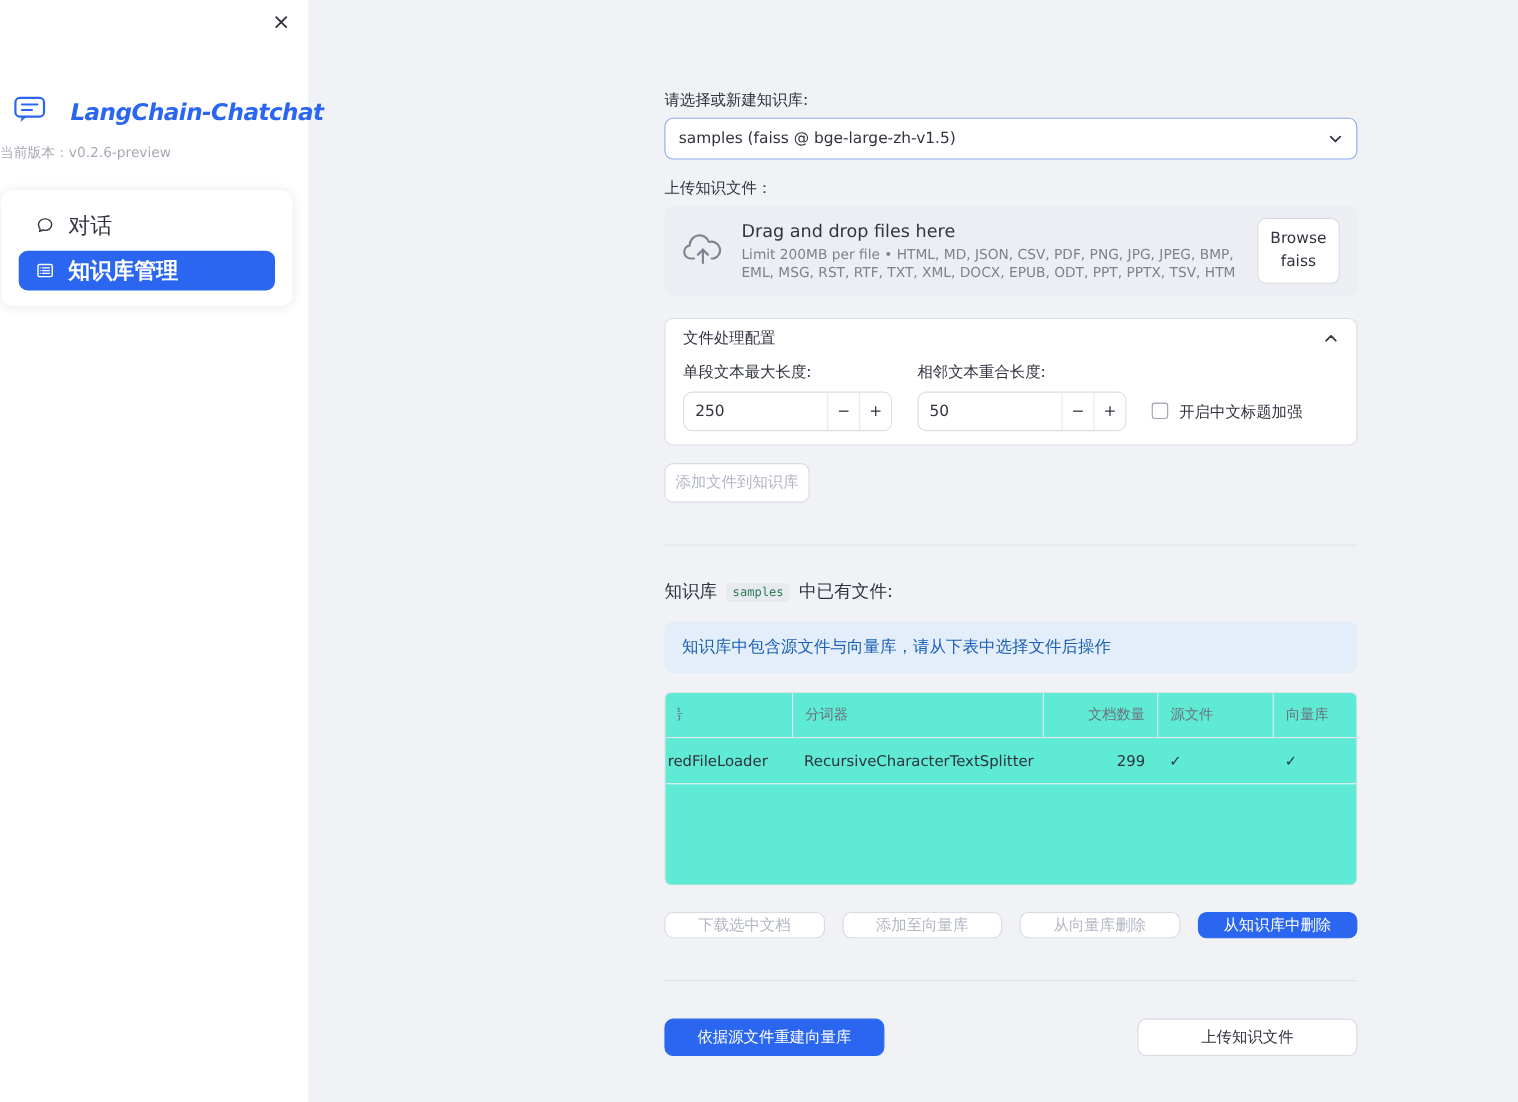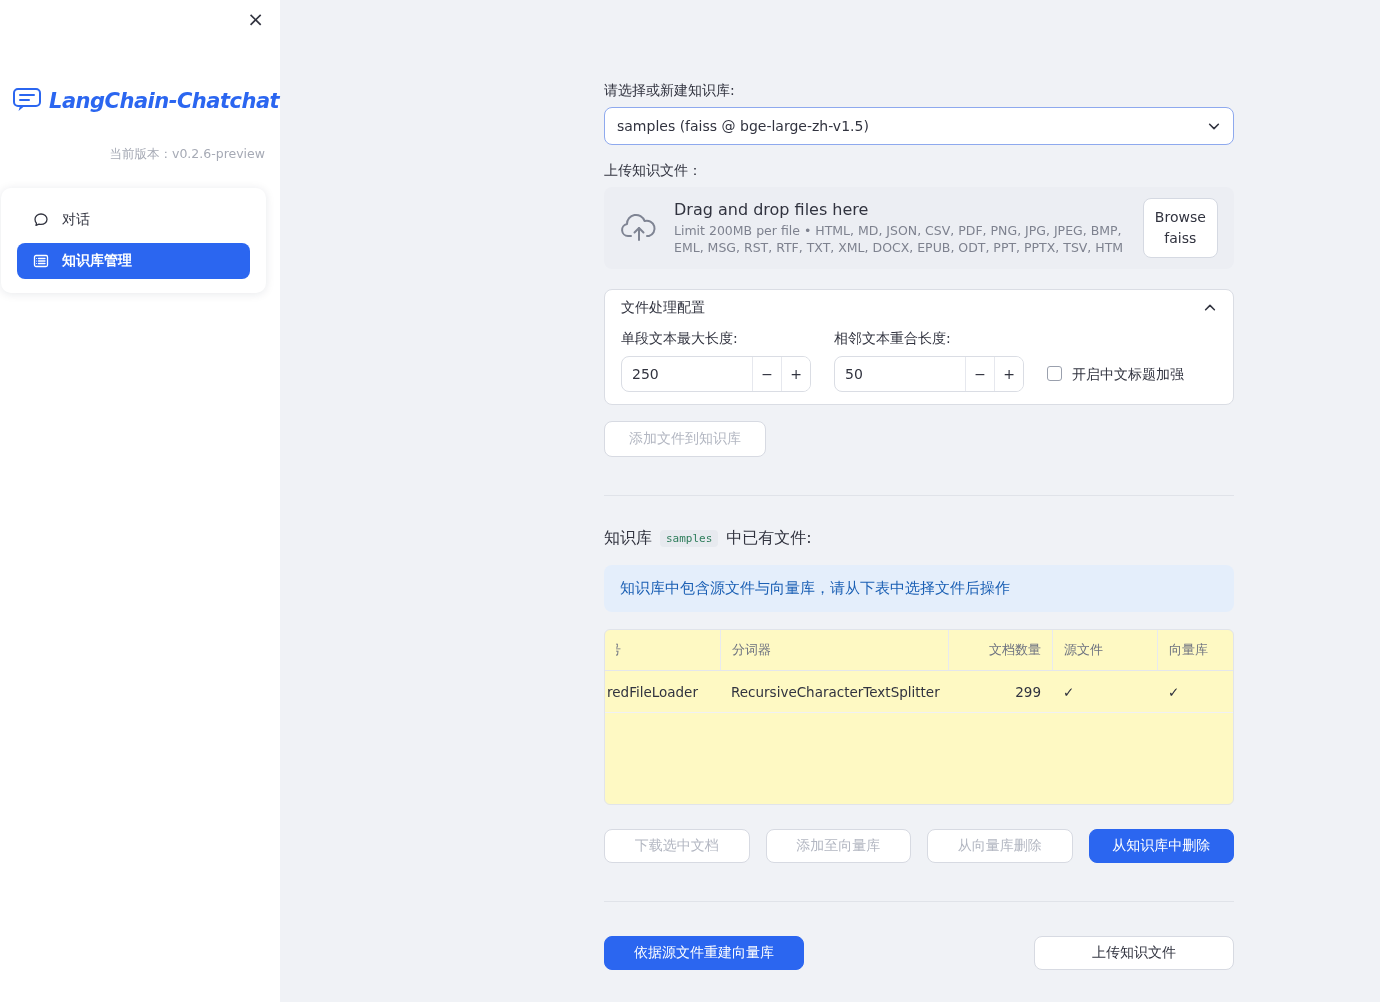--- a/index.html
+++ b/index.html
@@ -11,30 +11,30 @@
     color: #31333f; font-size: 14px;
   }
 
   
   .sidebar { position: absolute; top: 0; left: 0; width: 280px; height: 100%; background: #ffffff; }
   .close-btn {
     position: absolute; top: 5px; right: 12px; border: none; background: none;
     font-size: 20px; line-height: 1; color: #31333f; cursor: pointer; padding: 4px;
     font-family: inherit;
   }
-  .logo-row { display: flex; align-items: center; gap: 7px; margin: 86px 0 0 12px; color: var(--color-primary, #2b66f0); }
+  .logo-row { display: flex; align-items: center; gap: 22px; margin: 86px 0 0 12px; color: var(--color-primary, #2b66f0); }
   .logo-text { font-size: 21px; font-weight: bold; font-style: italic; letter-spacing: -0.5px; white-space: nowrap; }
-  .version { text-align: right; margin: 30px 15px 0 0; font-size: 12.5px; color: #a6aab5; }
+  .version { margin: 14px 15px 0 0; font-size: 12.5px; color: #a6aab5; }
   .menu-card {
     margin: 25px 14px 0 1px; padding: 9px 16px; background: #fff;
     border-radius: 10px; box-shadow: 0 1px 10px rgba(20,30,60,0.10);
   }
   .menu-item {
     display: flex; align-items: center; gap: 13px; height: 36px; margin: 5px 0;
-    padding: 0 16px; border-radius: 8px; font-size: 14px; color: #31333f; cursor: pointer;
+    padding: 0 16px; border-radius: 8px; font-size: 20px; color: #31333f; cursor: pointer;
   }
   .menu-item.selected { background: var(--color-primary, #2b66f0); color: #fff; font-weight: bold; }
   .menu-item .mi-icon { display: flex; align-items: center; }
 
   
   .content { position: absolute; left: 604px; top: 0; width: 630px; }
   .field-label { font-size: 14px; color: #31333f; }
   .lbl-kb { margin-top: 82px; }
 
   .selectbox {
@@ -79,58 +79,58 @@
   }
   .checkbox-row { margin-top: 36px; display: flex; align-items: flex-start; gap: 10px; }
   .checkbox-box { width: 15px; height: 15px; border: 1px solid #9aa0ad; border-radius: 3px; background: #fff; cursor: pointer; flex: none; }
   .checkbox-label { font-size: 14px; white-space: nowrap; }
 
   .btn { border-radius: 8px; font-size: 14px; font-family: inherit; cursor: pointer; }
   .btn.secondary { background: #fff; border: 1px solid #d7dae2; color: #31333f; }
   .btn.disabled { color: #b3b7c2; cursor: default; }
   .btn.primary { background: var(--color-primary, #2b66f0); border: 1px solid var(--color-primary, #2b66f0); color: #fff; }
 
-  .add-btn { margin-top: 16px; height: 36px; padding: 0 24px; }
+  .add-btn { margin-top: 16px; height: 36px; padding: 0 9px; }
 
   .divider { border: none; border-top: 1px solid #e0e3e9; margin: 38px 0 0; }
   .divider.first { margin-top: 38px; }
 
   .kb-files-line { margin-top: 32px; font-size: 16px; display: flex; align-items: center; gap: 8px; }
   .code-chip {
     font-family: "DejaVu Sans Mono", "Liberation Mono", monospace; font-size: 11px;
     background: #e7eaef; color: var(--color-code-text, #2e7d5b); padding: 2px 6px; border-radius: 4px;
   }
 
   .info-box {
     margin-top: 16px; height: 47px; background: var(--color-info-bg, #e4eefb);
     border-radius: 8px; display: flex; align-items: center; padding: 0 16px;
     font-size: 15px; color: var(--color-info-text, #1a5fb4);
   }
 
   .table {
-    margin-top: 17px; height: 176px; background: #fef9c3;
+    margin-top: 17px; height: 176px; background: #5eead4;
     border: 1px solid #e1e4ea; border-radius: 6px; overflow: hidden;
   }
   .thead { display: flex; height: 41px; border-bottom: 1px solid #e4e6ec; }
   .th {
     display: flex; align-items: center; padding: 0 11px; font-size: 13px; color: #6d7280;
     height: 100%; white-space: nowrap; overflow: hidden;
   }
   .th + .th { border-left: 1px solid #e8eaef; }
   .trow { display: flex; height: 42px; border-bottom: 1px solid #f0f1f4; align-items: center; }
   .td { padding: 0 11px; font-size: 13.5px; color: #31333f; white-space: nowrap; overflow: hidden; }
   .c1 { width: 115px; } .c2 { width: 228px; } .c3 { width: 104px; justify-content: flex-end; text-align: right; }
   .c4 { width: 105px; } .c5 { flex: 1; }
   .td.c1 { padding-left: 2px; }
   .td.c3 { width: 104px; }
   .sliver { display: inline-block; width: 7px; overflow: hidden; vertical-align: middle; }
   .sliver > span { display: inline-block; margin-left: -8px; }
 
   .btn-row { margin-top: 24px; display: flex; gap: 16px; }
-  .btn-row .btn { flex: 1; height: 34px; }
+  .btn-row .btn { flex: 1; height: 24px; }
 
   .bottom-row { margin-top: 34px; display: flex; justify-content: space-between; }
   .bottom-row .btn { width: 200px; height: 34px; }
 </style>
 </head>
 <body>
 
 <div class="app">
 
   <aside class="sidebar">

